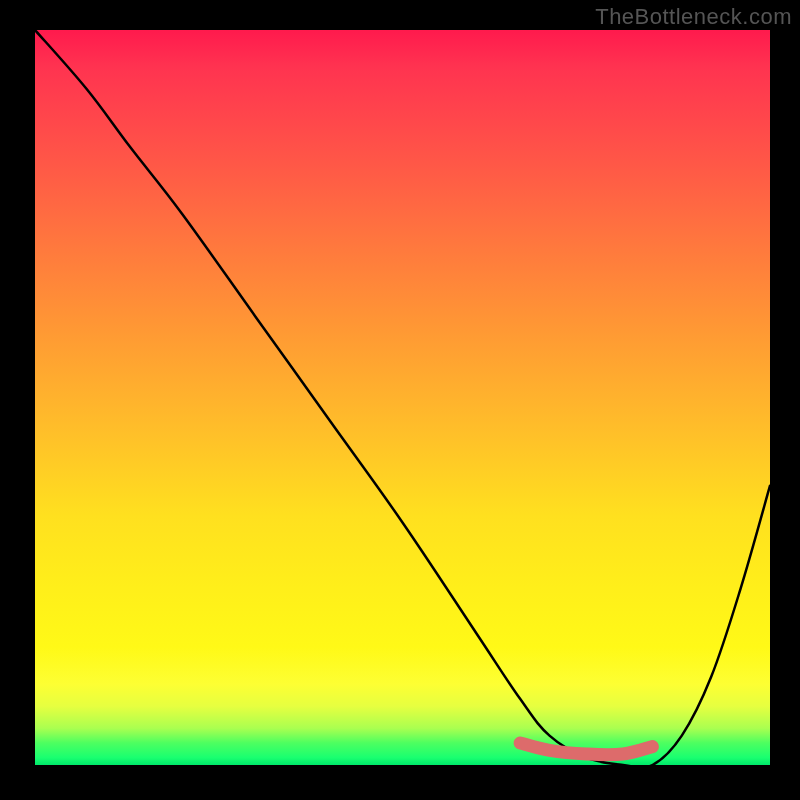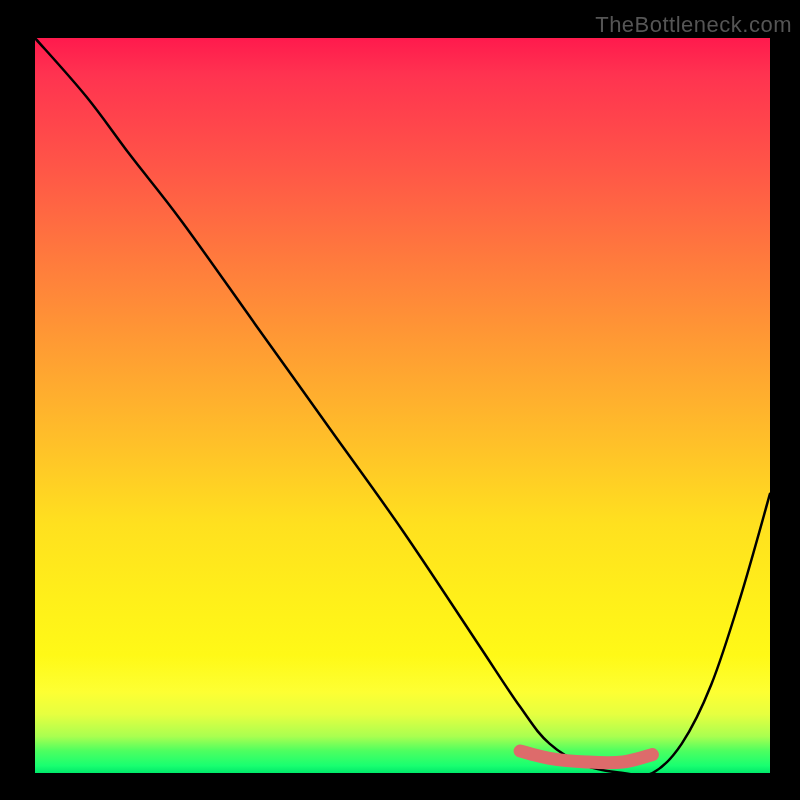--- a/index.html
+++ b/index.html
@@ -9,21 +9,20 @@
   width: 800px;
   height: 800px;
   overflow: hidden;
   font-family: Arial, Helvetica, sans-serif;
 }
 .chart-container {
   position: relative;
   width: 800px;
   height: 716px;
   background: #000;
-  margin-top: 8px;
 }
 .watermark {
   position: absolute;
   top: 4px;
   right: 8px;
   color: #555;
   font-size: 22px;
   font-weight: 500;
   letter-spacing: 0.5px;
   z-index: 10;

